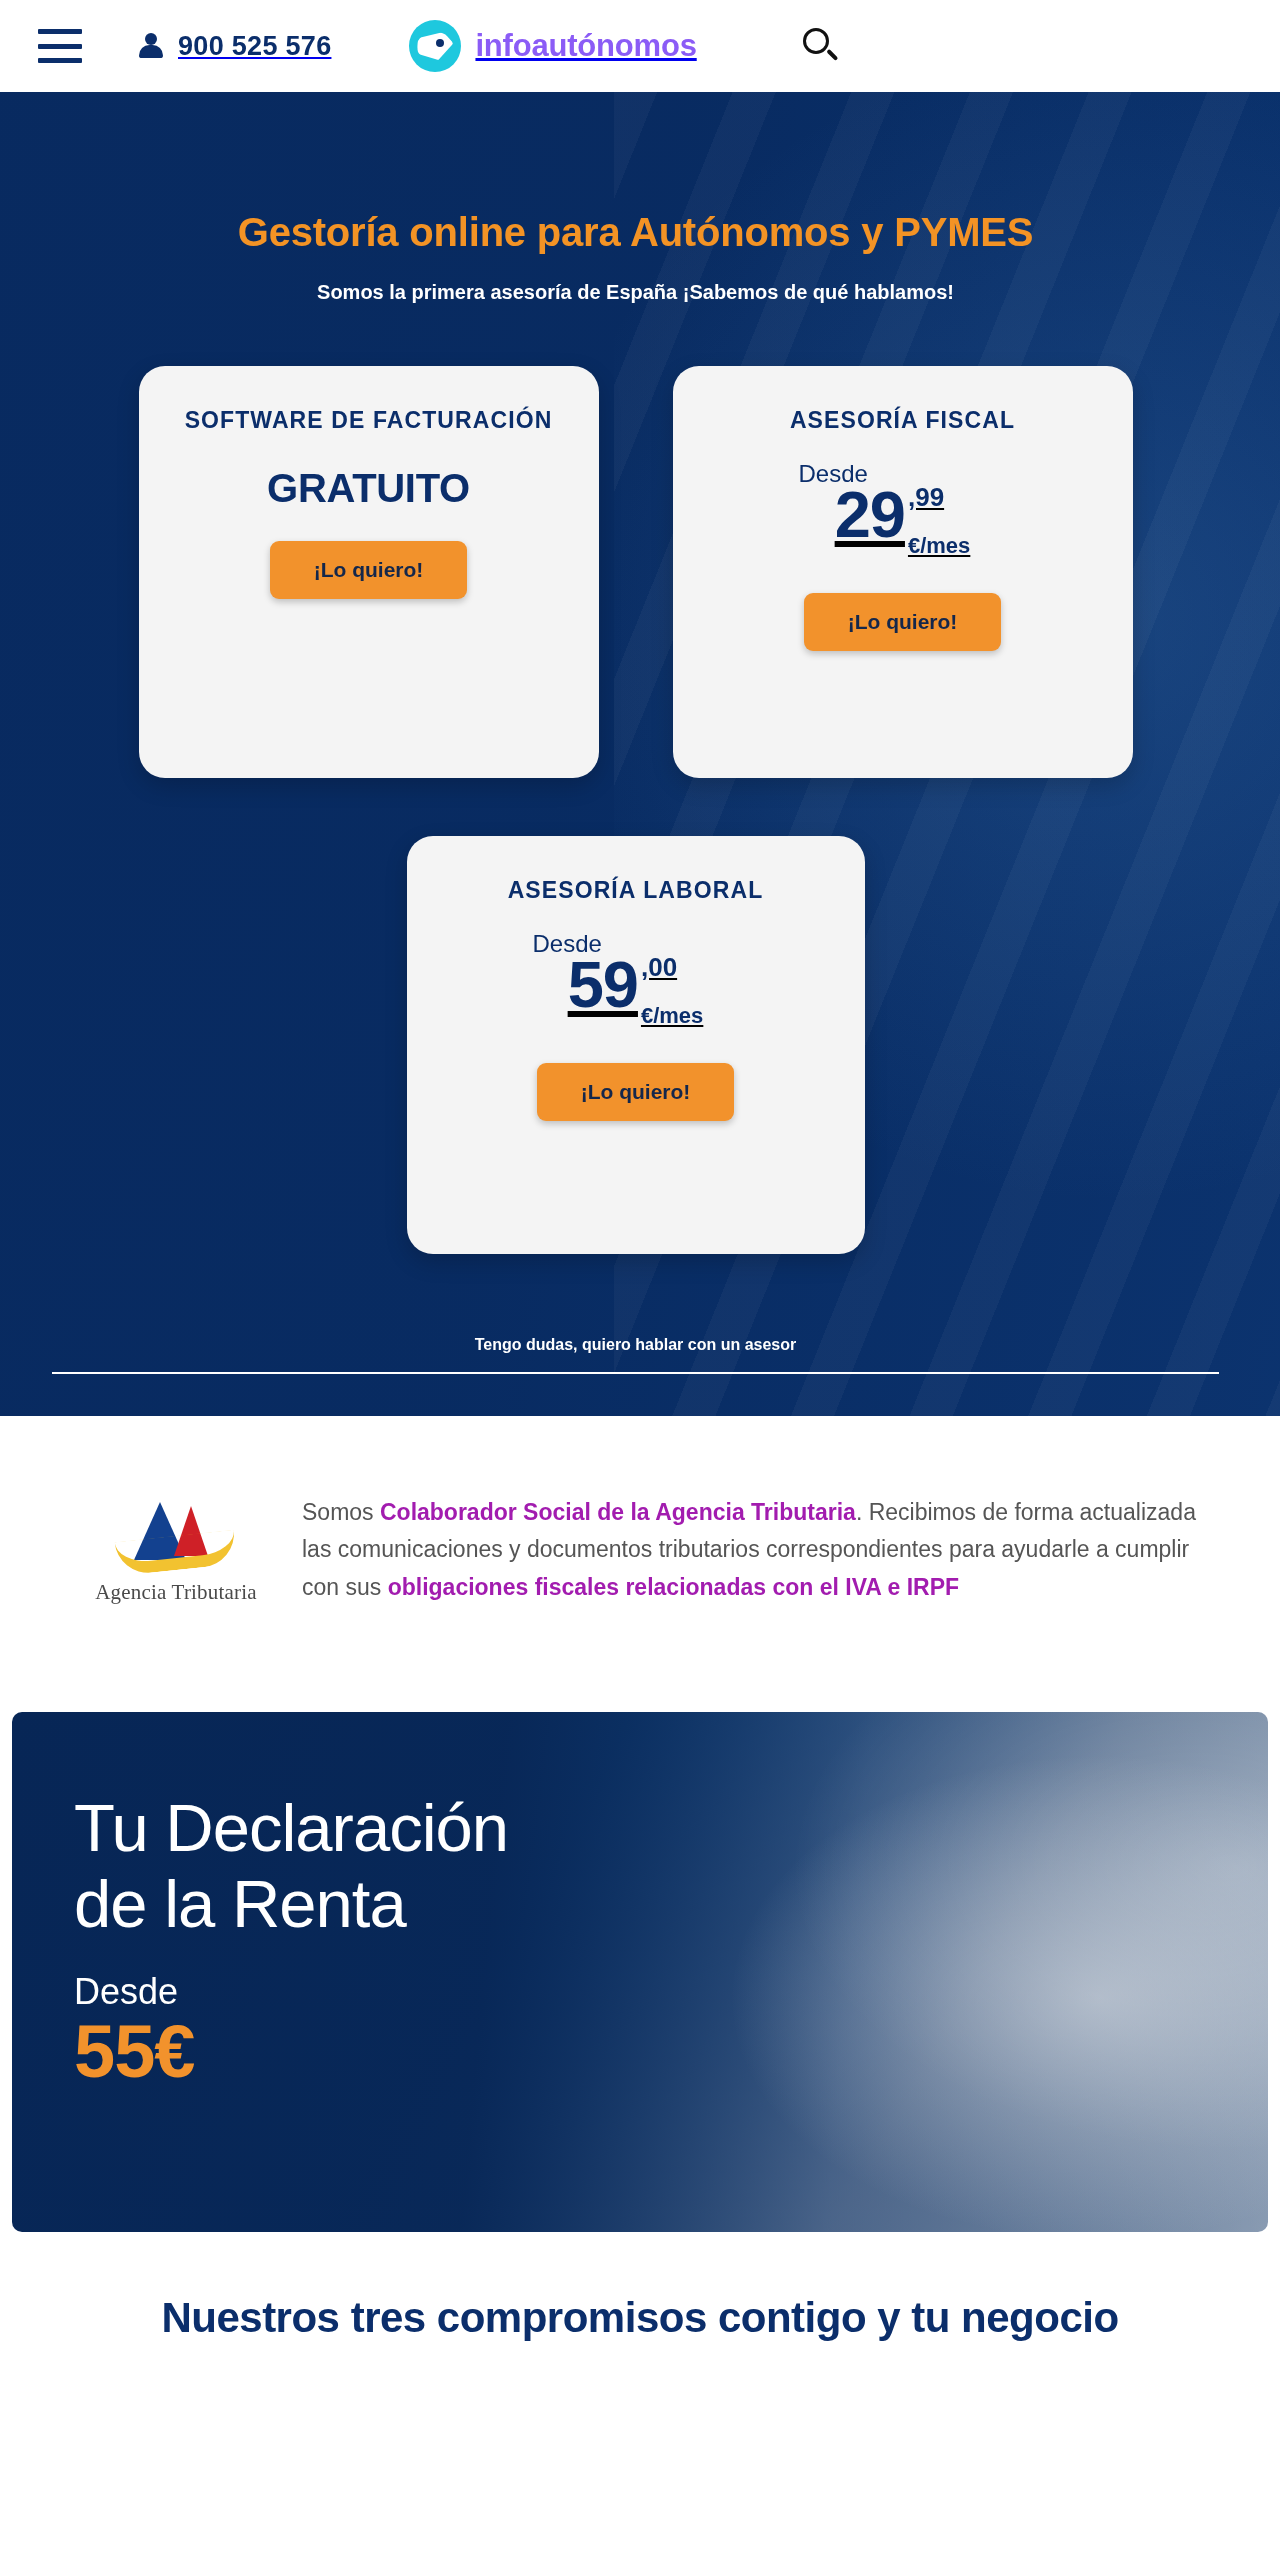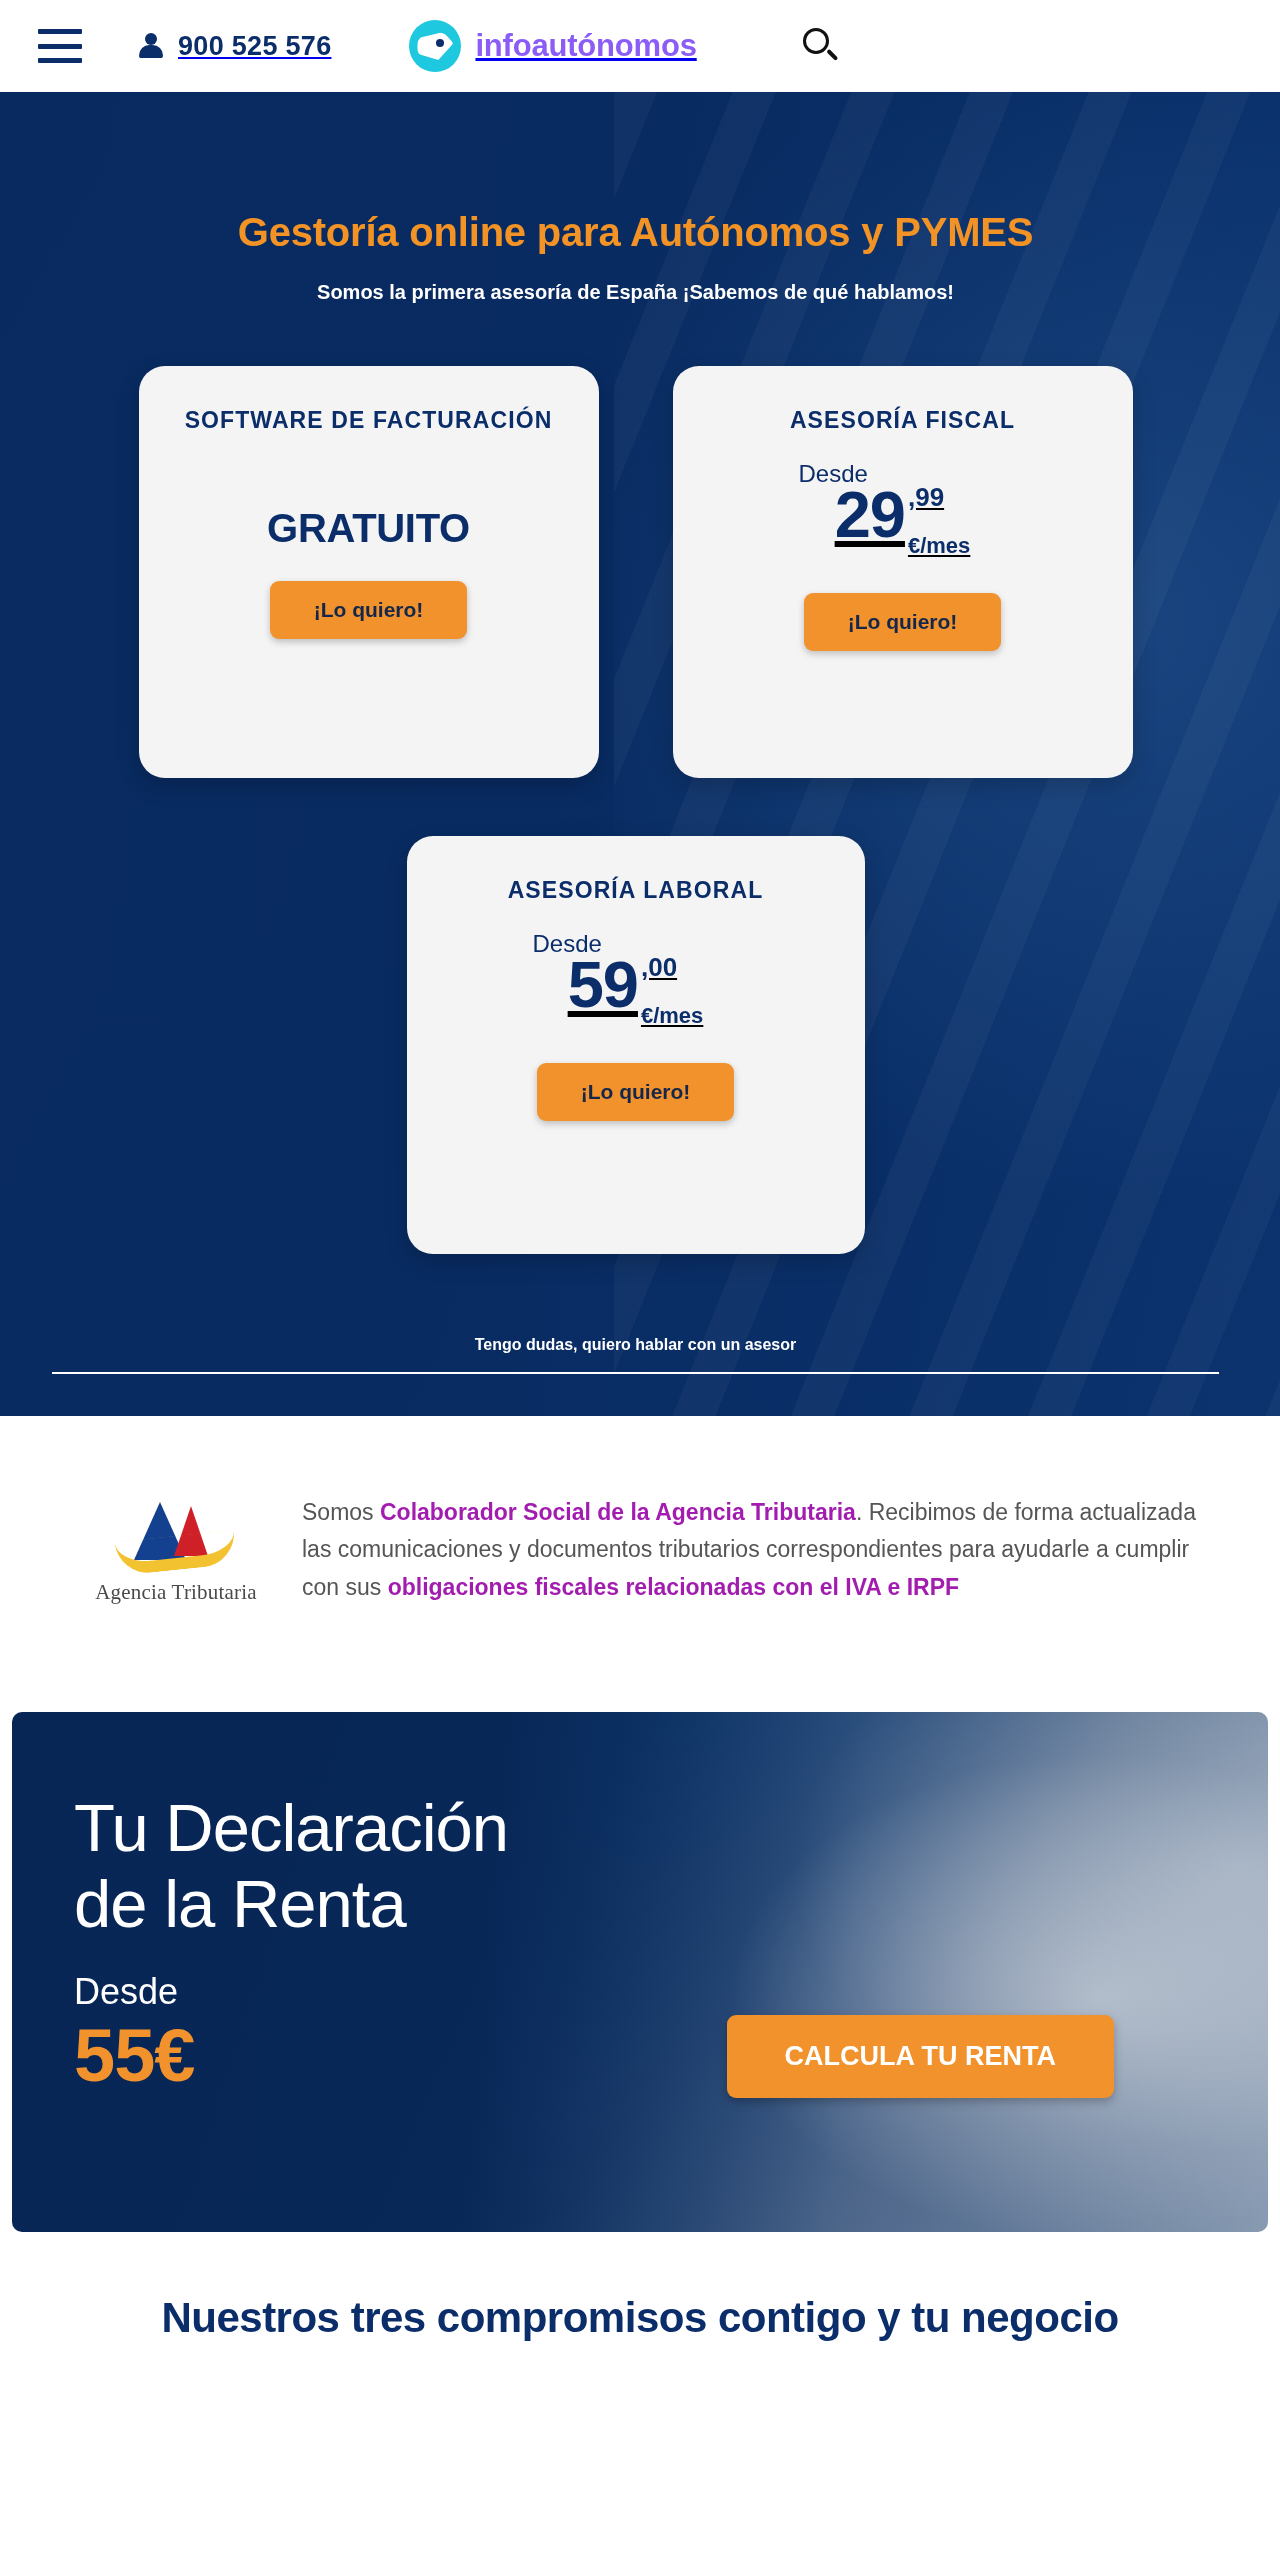--- a/index.html
+++ b/index.html
@@ -195,21 +195,21 @@
     color: #14274b;
     font-weight: bold;
     font-size: 21px;
     border: none;
     border-radius: 9px;
     padding: 17px 44px;
     margin-top: 30px;
     cursor: pointer;
     box-shadow: 0 3px 7px rgba(0,0,0,0.22);
   }
-  .card-free-wrap { display: flex; flex-direction: column; align-items: center; gap: 40px; }
+  .card-free-wrap { display: flex; flex-direction: column; align-items: center; }
   .advisor-wrap {
     margin-top: 82px;
     padding: 0 52px 42px;
   }
   .advisor-link {
     display: block;
     text-align: center;
     color: #ffffff;
     font-size: 16px;
     font-weight: bold;
@@ -440,20 +440,19 @@
 
 <section class="renta">
   <div class="renta-inner">
     <h2 class="renta-title">
       <span>Tu Declaración</span><br>
       <span>de la Renta</span>
     </h2>
     <div class="renta-desde">Desde</div>
     <div class="renta-bottom">
       <div class="renta-price">55€</div>
-      <button class="btn-renta">CALCULA TU RENTA</button>
     </div>
   </div>
 </section>
 
 <section class="compromisos">
   <h2>Nuestros tres compromisos contigo y tu negocio</h2>
 </section>
 
 </body></html>

